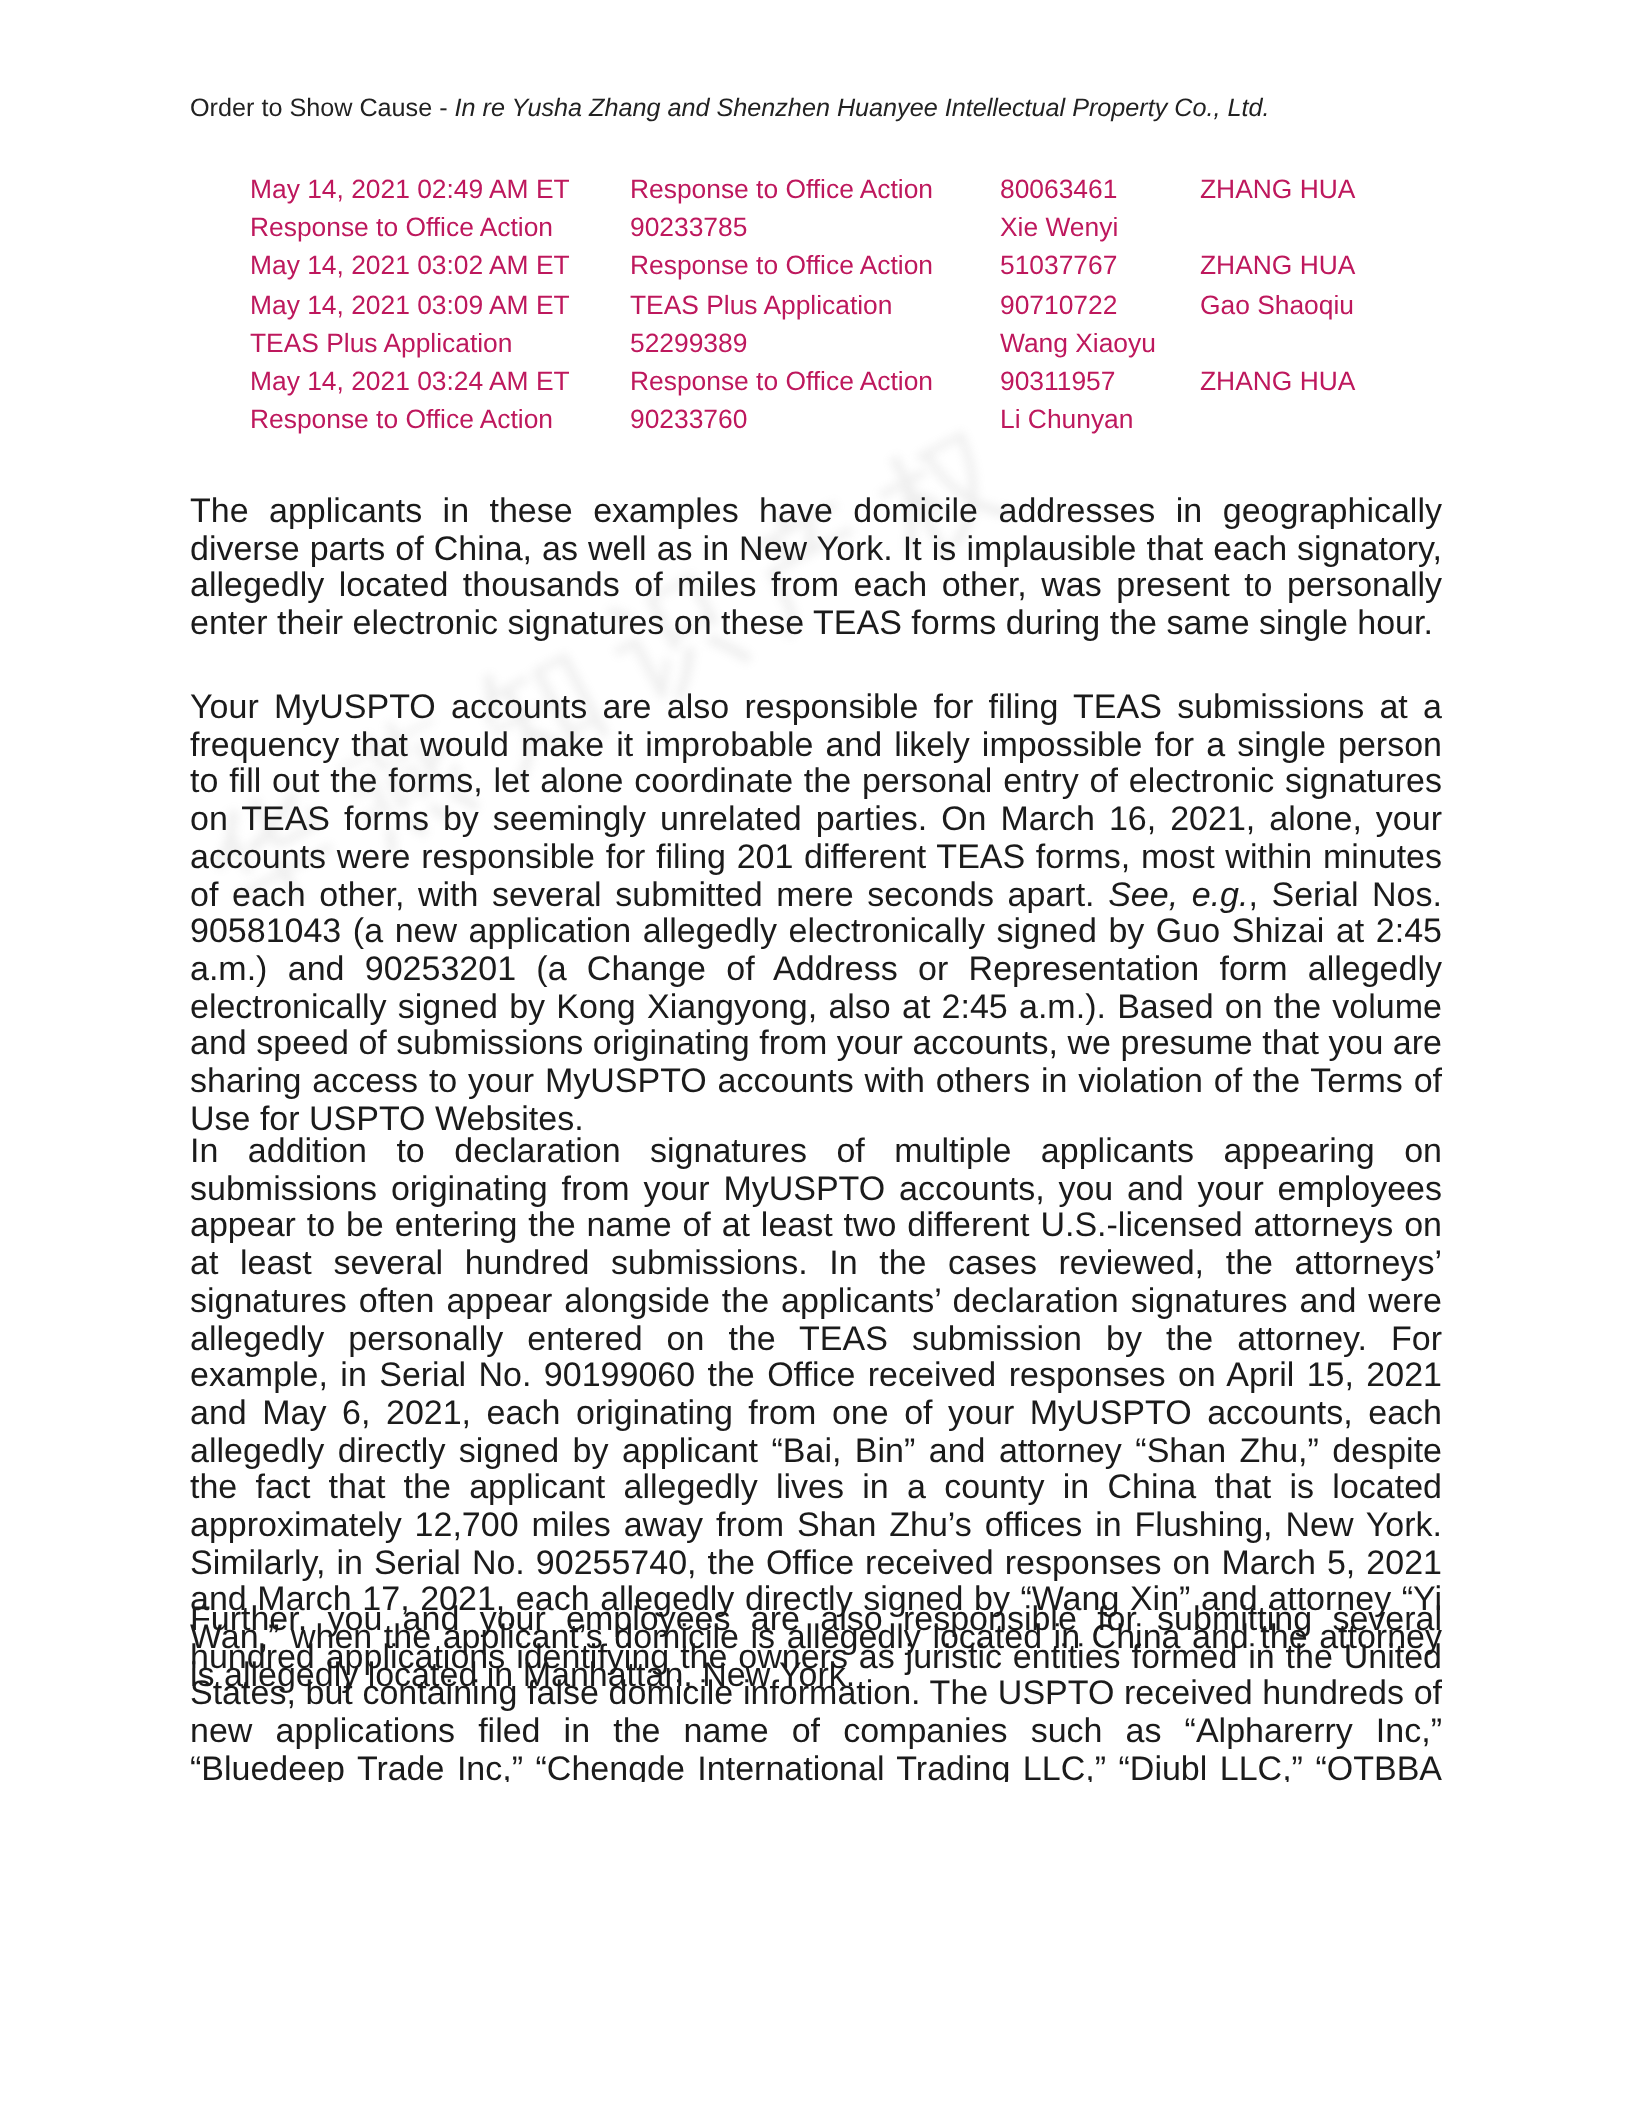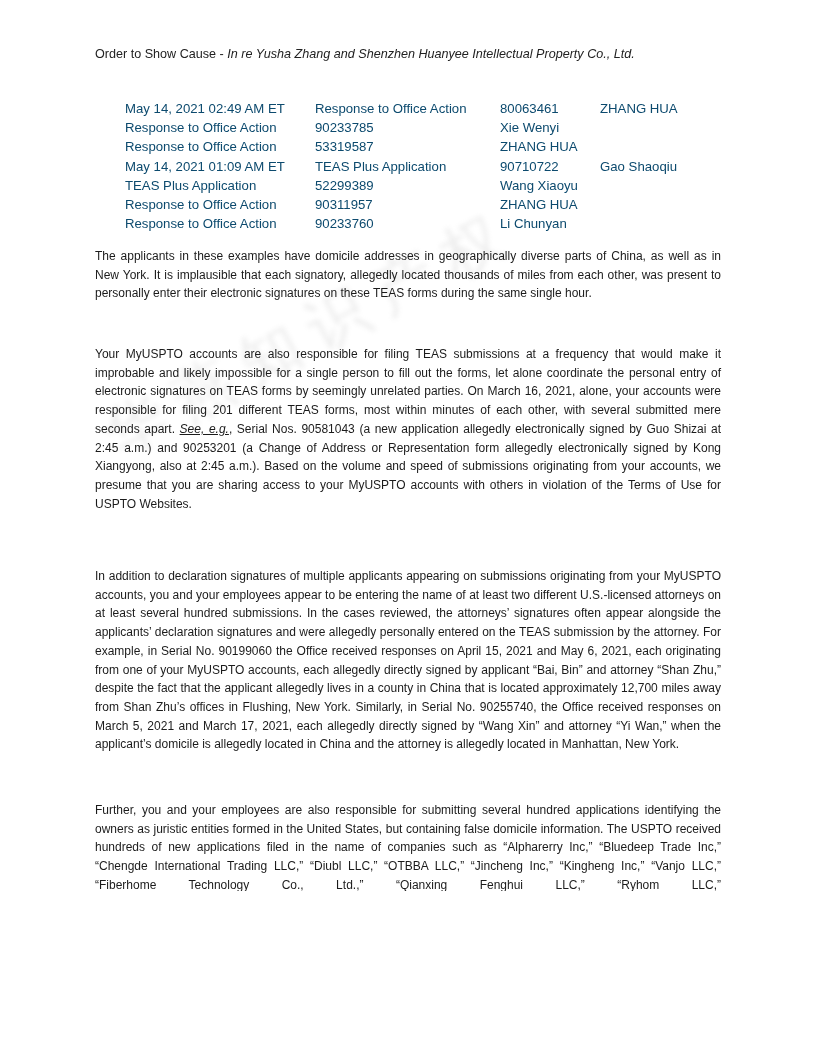--- a/index.html
+++ b/index.html
@@ -18,42 +18,42 @@
     left: 95px;
     width: 640px;
     font-size: 12.6px;
     line-height: 15px;
     color: #222;
     white-space: nowrap;
   }
   .doc-header .case-title { font-style: italic; }
   .submissions-table {
     position: absolute;
-    top: 99px;
+    top: 85px;
     left: 125px;
     width: 600px;
     font-size: 13.2px;
-    color: #0c4a6e;
+    color: #be185d;
   }
   .submission-row {
     display: grid;
     grid-template-columns: 190px 185px 100px auto;
     line-height: 19.2px;
     white-space: nowrap;
   }
   .para {
     position: absolute;
     left: 95px;
     width: 626px;
-    font-size: 12px;
+    font-size: 17px;
     line-height: 18.7px;
     text-align: justify;
     color: #1b1b1b;
   }
-  .para .ital { font-style: italic; text-decoration: underline; }
+  .para .ital { font-style: italic; }
   .para-1 { top: 247px; }
   .para-2 { top: 345px; }
   .para-3 { top: 567px; }
   .para-4 { top: 801px; text-align-last: justify; }
   .watermark {
     position: absolute;
     top: 400px;
     left: 110px;
     width: 640px;
     transform: rotate(-28deg);
@@ -102,36 +102,38 @@
       <span>Response to Office Action</span>
       <span>80063461</span>
       <span>ZHANG HUA</span>
     </div>
     <div class="submission-row">
       <span>Response to Office Action</span>
       <span>90233785</span>
       <span>Xie Wenyi</span>
     </div>
     <div class="submission-row">
+      <span>May 14, 2021 03:02 AM ET</span>
       <span>Response to Office Action</span>
-      <span>53319587</span>
+      <span>51037767</span>
       <span>ZHANG HUA</span>
     </div>
     <div class="submission-row">
-      <span>May 14, 2021 01:09 AM ET</span>
+      <span>May 14, 2021 03:09 AM ET</span>
       <span>TEAS Plus Application</span>
       <span>90710722</span>
       <span>Gao Shaoqiu</span>
     </div>
     <div class="submission-row">
       <span>TEAS Plus Application</span>
       <span>52299389</span>
       <span>Wang Xiaoyu</span>
     </div>
     <div class="submission-row">
+      <span>May 14, 2021 03:24 AM ET</span>
       <span>Response to Office Action</span>
       <span>90311957</span>
       <span>ZHANG HUA</span>
     </div>
     <div class="submission-row">
       <span>Response to Office Action</span>
       <span>90233760</span>
       <span>Li Chunyan</span>
     </div>
   </div>

